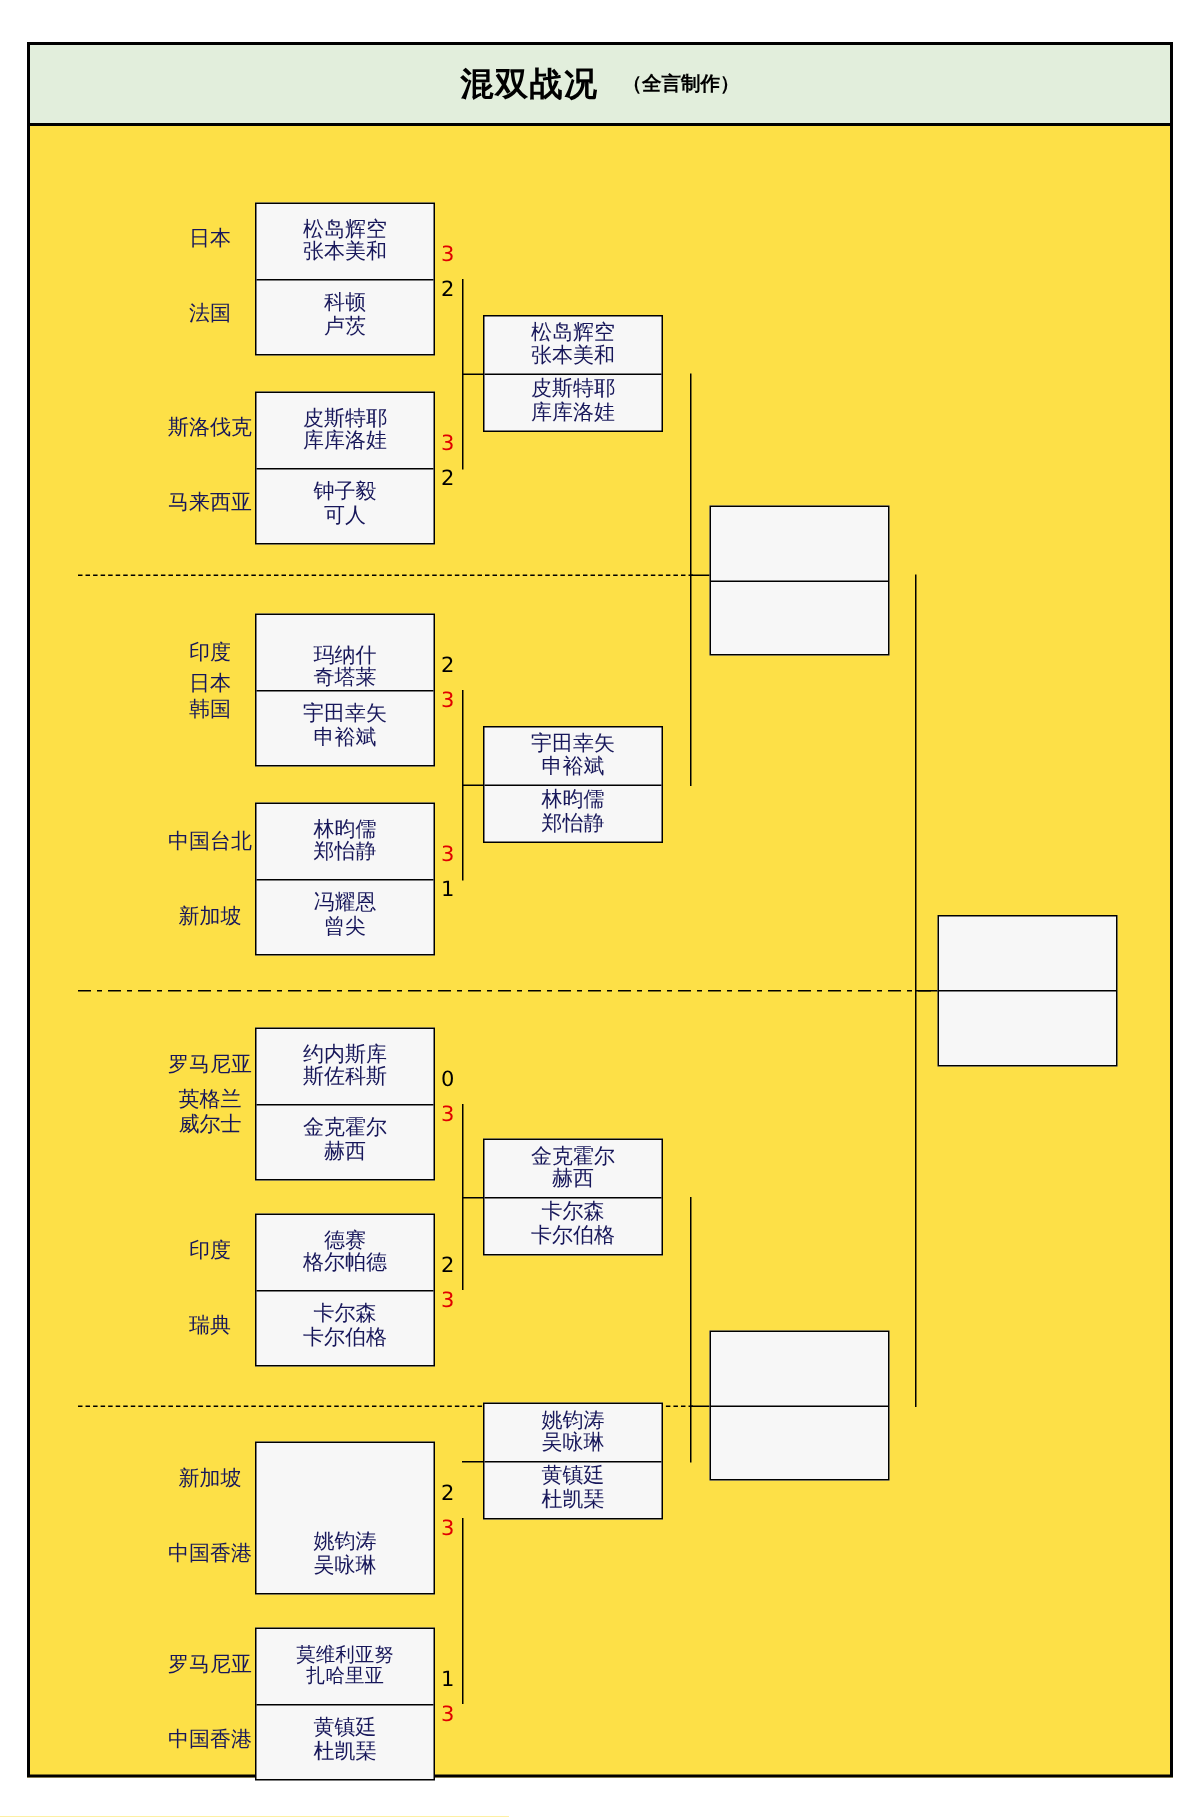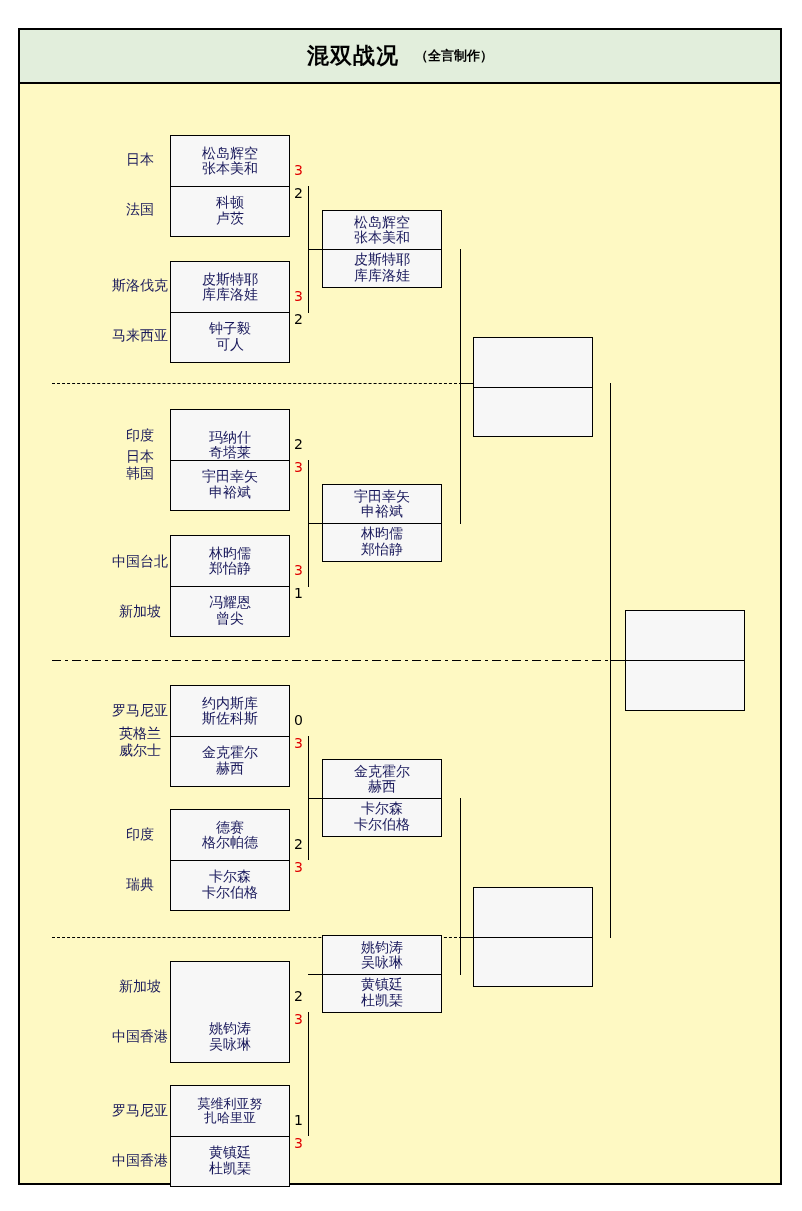--- a/index.html
+++ b/index.html
@@ -8,21 +8,21 @@
     background:#ffffff;
     font-family:"DejaVu Sans","Liberation Sans",sans-serif;
     overflow:hidden;
   }
   #sheet{
     position:absolute;
     left:18px;top:28px;
     width:764px;height:1157px;
     border:2px solid #000;
     box-sizing:border-box;
-    background:#fef9c3;
+    background:#fde047;
   }
   #header{
     position:absolute;left:0;top:0;
     width:100%;height:54px;
     background:#e2eedc;
     border-bottom:2px solid #000;
     box-sizing:border-box;
     display:flex;align-items:center;justify-content:center;
   }
   #title-main{

